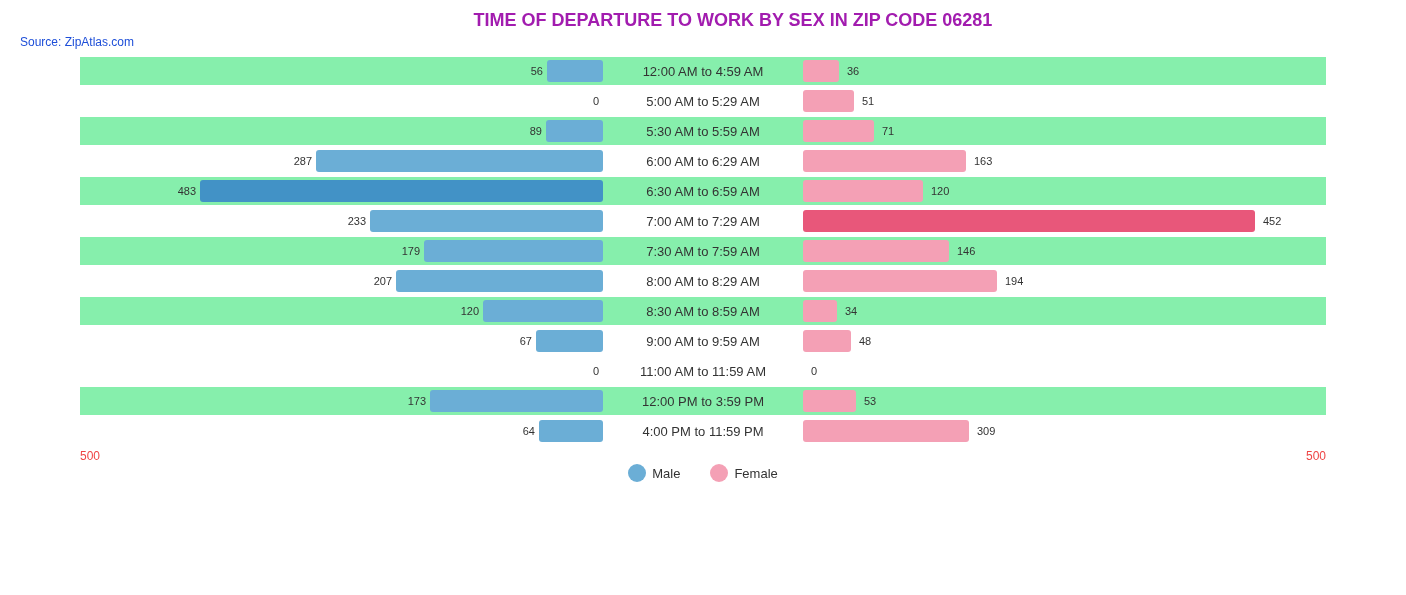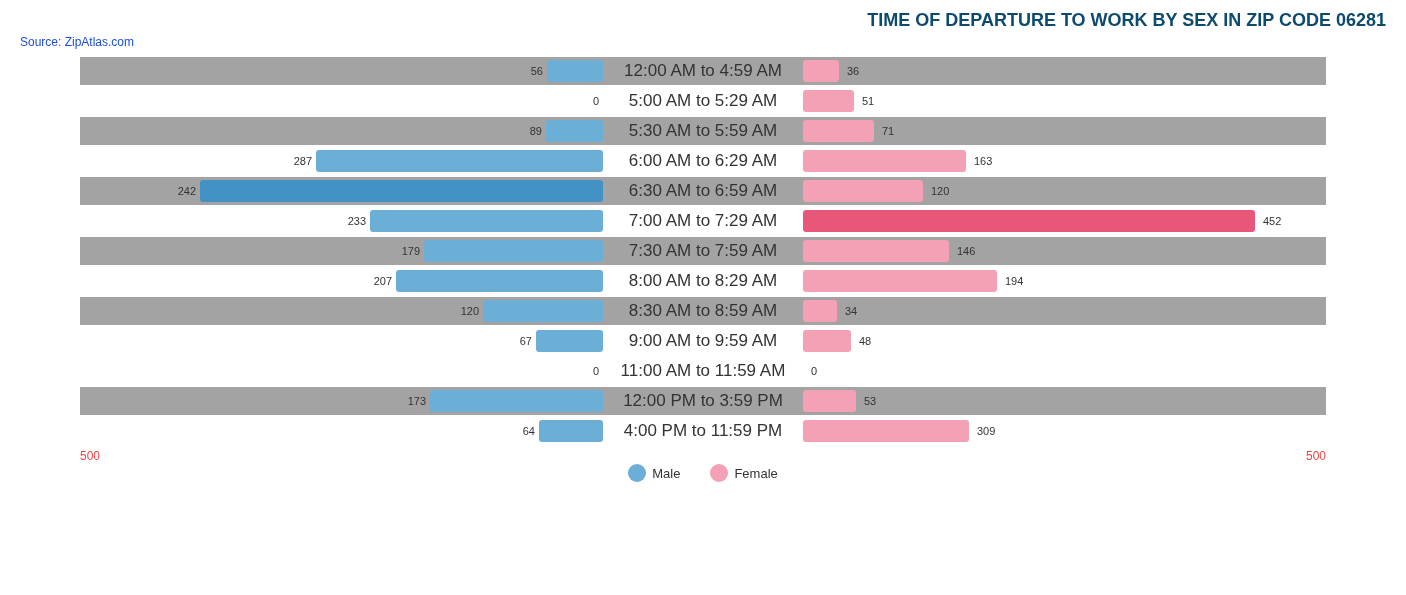--- a/index.html
+++ b/index.html
@@ -6,22 +6,22 @@
     body {
       background: #fff;
       font-family: Arial, sans-serif;
       width: 1406px;
       min-height: 595px;
       padding: 10px 20px 20px 20px;
     }
     .chart-title {
       font-size: 18px;
       font-weight: bold;
-      color: #0c4a6e;
-      text-align: right;
+      color: #a21caf;
+      text-align: center;
       margin-bottom: 4px;
       padding-left: 60px;
     }
     .source {
       font-size: 12px;
       color: #1d4ed8;
       text-align: left;
       margin-bottom: 8px;
     }
     .chart-area {
@@ -43,21 +43,21 @@
     }
     .bar-right {
       display: flex;
       align-items: center;
       width: 580px;
       gap: 8px;
     }
     .label-center {
       width: 200px;
       text-align: center;
-      font-size: 17px;
+      font-size: 13px;
       color: #333;
       flex-shrink: 0;
     }
     .bar-blue {
       background-color: #6baed6;
       height: 22px;
       border-radius: 3px;
       flex-shrink: 0;
     }
     .bar-pink {
@@ -108,21 +108,21 @@
       display: flex;
       justify-content: space-between;
       padding: 0 60px;
       margin-top: 4px;
     }
     .axis-label {
       font-size: 12px;
       color: #ef4444;
     }
     .row-bg-even {
-      background-color: #a3a3a3;
+      background-color: #86efac;
     }
     .row-bg-odd {
       background-color: #ffffff;
     }
     .rows-container {
       background: #fff;
     }
   </style>
 </head>
 <body>
@@ -171,21 +171,21 @@
         <div class="bar-blue" style="width:287px;"></div>
       </div>
       <div class="label-center">6:00 AM to 6:29 AM</div>
       <div class="bar-right">
         <div class="bar-pink" style="width:163px;"></div>
         <span class="val-right">163</span>
       </div>
     </div>
       <div class="row row-bg-even">
       <div class="bar-left">
-        <span class="val-left">242</span>
+        <span class="val-left">483</span>
         <div class="bar-blue highlight" style="width:403px;"></div>
       </div>
       <div class="label-center">6:30 AM to 6:59 AM</div>
       <div class="bar-right">
         <div class="bar-pink" style="width:120px;"></div>
         <span class="val-right">120</span>
       </div>
     </div>
       <div class="row row-bg-odd">
       <div class="bar-left">

